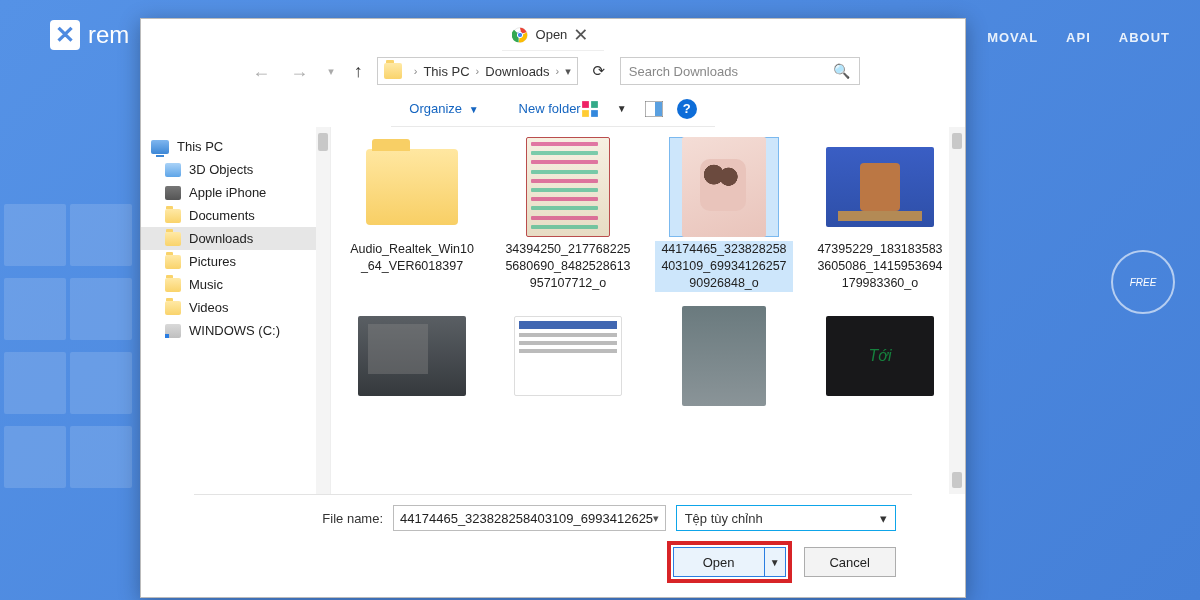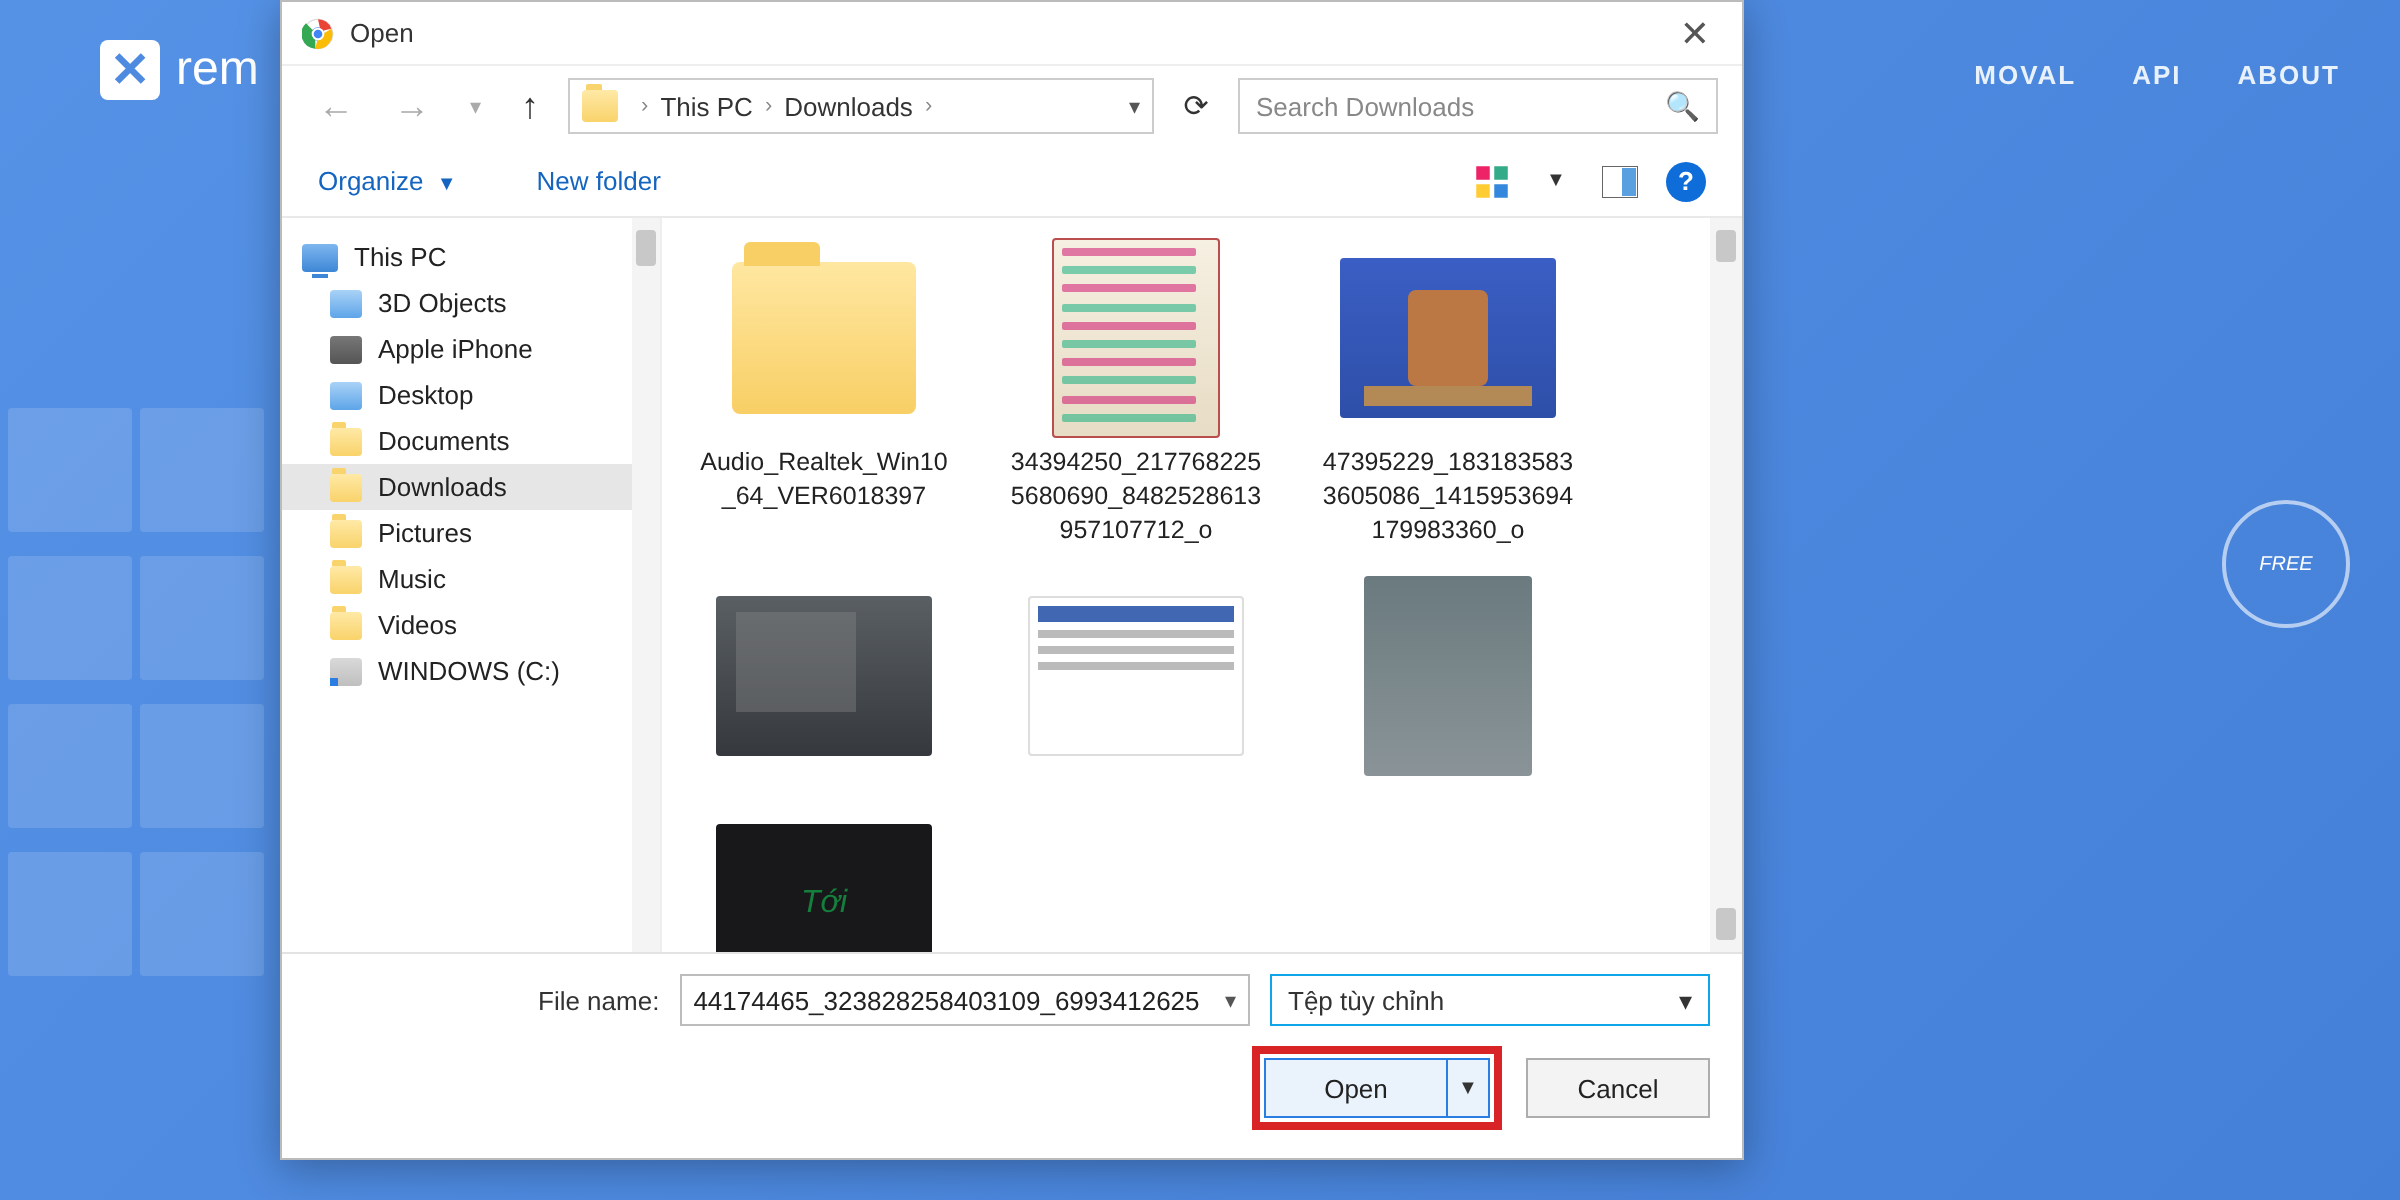--- a/index.html
+++ b/index.html
@@ -9,21 +9,21 @@
 .bg-site { position: absolute; inset: 0; background: linear-gradient(135deg,#5592e6,#4580d8); }
 .bg-header { position: absolute; top: 20px; left: 50px; right: 30px; display: flex; align-items: center; color: #fff; }
 .bg-logo { display: flex; align-items: center; gap: 8px; font-size: 24px; font-weight: 500; }
 .bg-logo-icon { width: 30px; height: 30px; background: #fff; border-radius: 4px; display: flex; align-items: center; justify-content: center; color: #4e8ae0; font-weight: bold; }
 .bg-nav { position: absolute; top: 30px; right: 30px; display: flex; gap: 28px; color: #e9f1fb; font-size: 13px; font-weight: 600; letter-spacing: 1px; }
 .bg-free { position: absolute; right: 25px; top: 250px; color: #fff; border: 2px solid rgba(255,255,255,.6); border-radius: 50%; width: 64px; height: 64px; display: flex; align-items: center; justify-content: center; font-style: italic; font-size: 10px; }
 .bg-blur-imgs { position: absolute; left: 0; top: 200px; width: 140px; height: 300px; opacity: .35; display: flex; flex-wrap: wrap; gap: 4px; padding: 4px; }
 .bg-blur-imgs div { width: 62px; height: 62px; background: rgba(255,255,255,.4); border-radius: 2px; }
 
 
-.dialog { position: absolute; left: 140px; top: 0; width: 732px; height: 580px; background: #fff; border: 1px solid #bbb; box-shadow: 0 4px 20px rgba(0,0,0,.3); display: flex; flex-direction: column; }
+.dialog { position: absolute; left: 140px; top: 18px; width: 826px; height: 580px; background: #fff; border: 1px solid #bbb; box-shadow: 0 4px 20px rgba(0,0,0,.3); display: flex; flex-direction: column; align-items: center; }
 
 
 .titlebar { height: 32px; display: flex; align-items: center; padding: 0 10px; border-bottom: 1px solid #eee; }
 .chrome-icon { width: 16px; height: 16px; margin-right: 8px; }
 .titlebar-title { font-size: 13px; color: #333; flex: 1; }
 .close-x { font-size: 18px; color: #555; padding: 0 6px; cursor: pointer; }
 
 
 .navrow { height: 40px; display: flex; align-items: center; padding: 0 12px; gap: 8px; }
 .nav-arrow { color: #aaa; font-size: 18px; padding: 2px 6px; }
@@ -205,24 +205,20 @@
         </div>
       <div class="tree-item">
           <span class="fi blue"></span>
           <span>3D Objects</span>
         </div>
       <div class="tree-item">
           <span class="fi dark"></span>
           <span>Apple iPhone</span>
         </div>
       <div class="tree-item">
-          <span class="fi blue"></span>
-          <span>Desktop</span>
-        </div>
-      <div class="tree-item">
           <span class="fi folder"></span>
           <span>Documents</span>
         </div>
       <div class="tree-item sel">
           <span class="fi folder"></span>
           <span>Downloads</span>
         </div>
       <div class="tree-item">
           <span class="fi folder"></span>
           <span>Pictures</span>
@@ -262,20 +258,26 @@
                 <span></span>
                 <span></span>
                 <span></span>
                 <span></span>
                 <span></span>
                 <span></span>
                 <span></span>
               </div>
             </div>
           <div class="label">34394250_2177682255680690_8482528613957107712_o</div>
+        </div>
+        <div class="item sel">
+          <div class="thumb">
+              <div class="img-thumb ph2"></div>
+            </div>
+          <div class="label">44174465_3238282584031­09_6993412625790926848_o</div>
         </div>
         <div class="item">
           <div class="thumb">
               <div class="img-thumb wide ph3"></div>
             </div>
           <div class="label">47395229_1831835833605086_1415953694179983360_o</div>
         </div>
         <div class="item">
           <div class="thumb">
               <div class="img-thumb wide ph4"></div>

